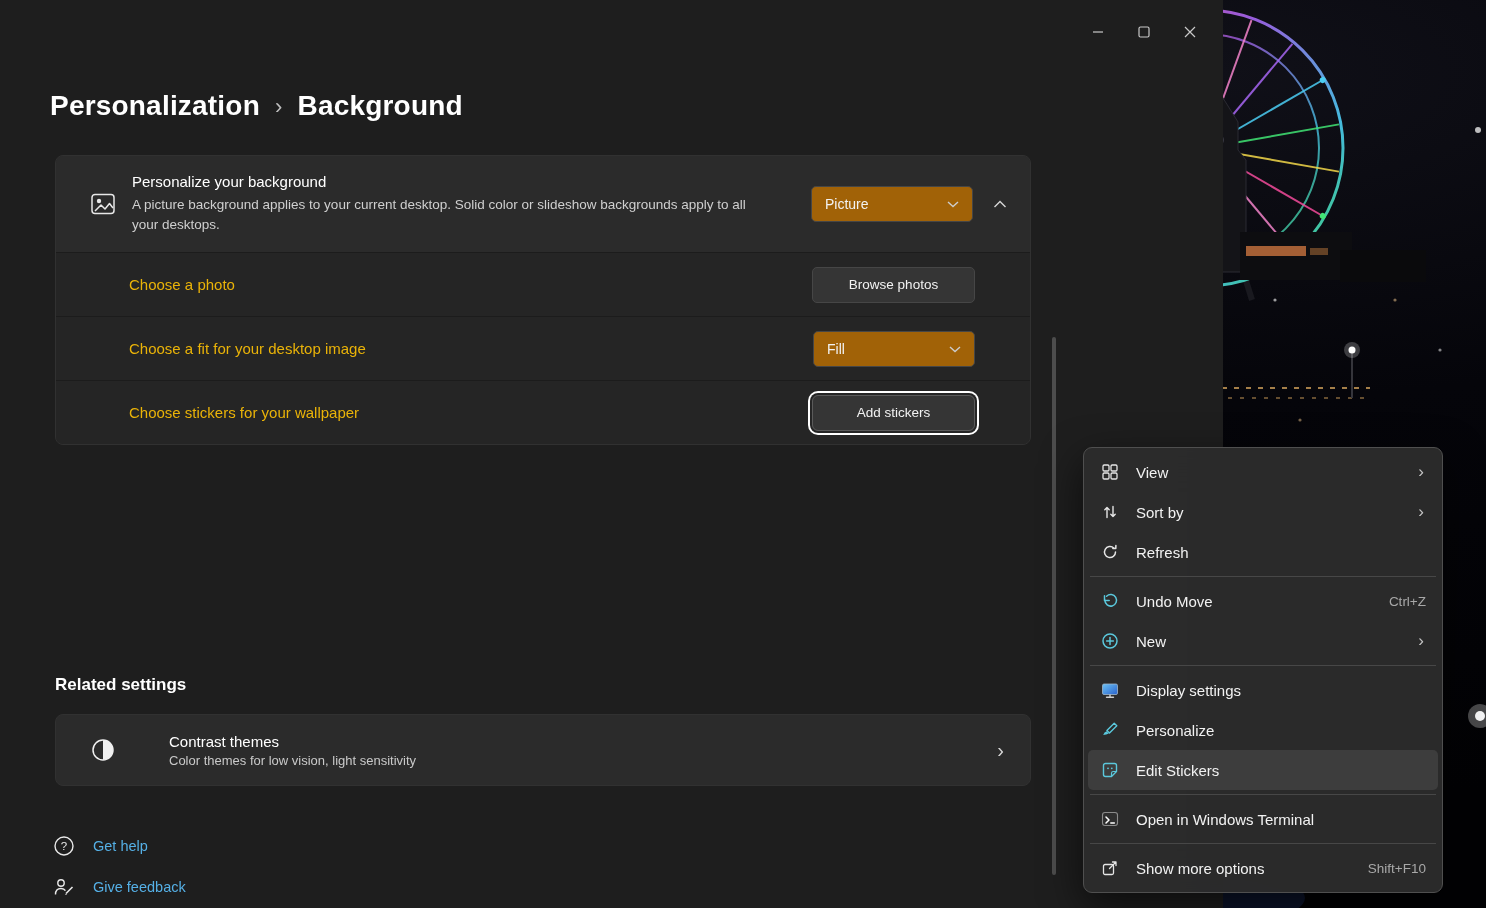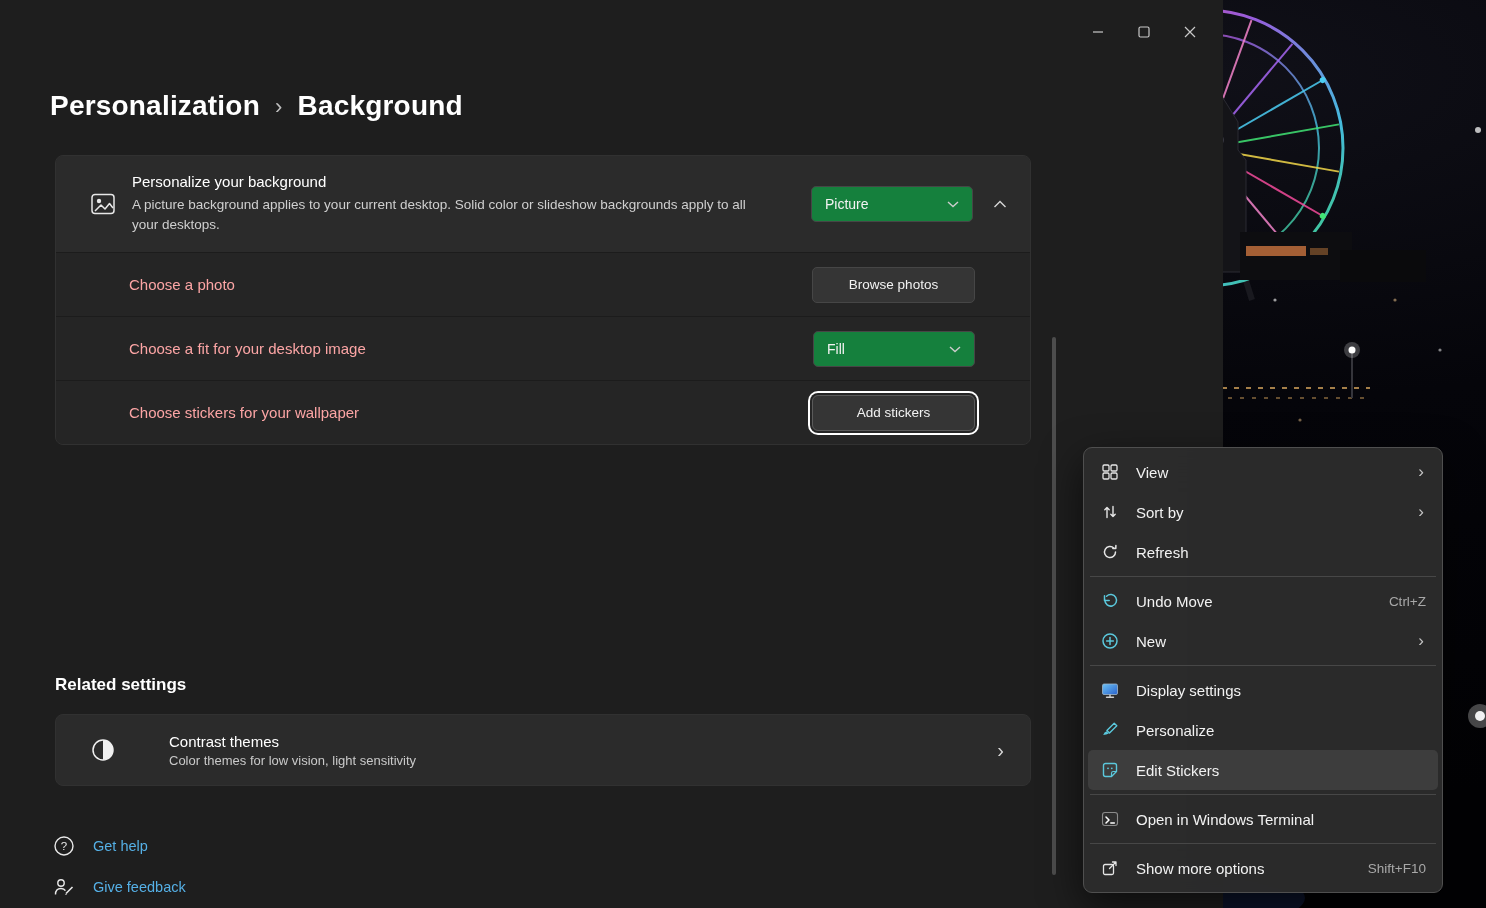--- a/index.html
+++ b/index.html
@@ -46,21 +46,21 @@
     display:flex; align-items:center;
     height:96px; padding:0 22px 0 34px; background:#2b2b2b;
   }
   .card-header-icon { width:26px; margin-right:16px; flex:0 0 auto; display:flex; }
   .card-header-text .card-title { font-size:15px; color:#ffffff; margin-bottom:5px; }
   .card-header-text .card-desc { font-size:13.5px; color:#cfcfcf; line-height:1.45; max-width:640px; }
   .card-header-controls { margin-left:auto; display:flex; align-items:center; gap:19px; }
 
   .dropdown {
     width:162px; height:36px; padding:0 13px;
-    background:#15803d; border:1px solid #464646; border-radius:5px;
+    background:#a16207; border:1px solid #464646; border-radius:5px;
     display:flex; align-items:center; justify-content:space-between;
     font-size:14px; color:#f2f2f2; cursor:default;
   }
   .chevron-btn { width:16px; display:flex; justify-content:center; }
 
   .sub-row { background:#252525; border-top:1px solid #1c1c1c; }
   .recent-row { padding:16px 34px 16px 73px; }
   .recent-label { font-size:15px; color:#ffffff; }
   .thumb-strip { display:flex; gap:4px; margin-top:15px; }
   .thumb { width:126px; height:124px; border-radius:2px; }
@@ -93,21 +93,21 @@
     background:
       radial-gradient(60% 70% at 38% 38%, #f6f9fc 0%, rgba(246,249,252,0) 62%),
       radial-gradient(70% 80% at 68% 66%, #aec7da 0%, rgba(174,199,218,0) 68%),
       linear-gradient(160deg, #e2ebf3 0%, #c2d4e2 100%);
   }
 
   .setting-row {
     display:flex; align-items:center;
     height:64px; padding:0 55px 0 73px;
   }
-  .setting-row .row-label { font-size:15px; color:#fca5a5; }
+  .setting-row .row-label { font-size:15px; color:#eab308; }
   .row-control { margin-left:auto; }
   .btn {
     min-width:163px; height:36px; padding:0 18px;
     background:#353535; border:1px solid #464646; border-radius:5px;
     color:#f2f2f2; font-size:13.5px; font-family:inherit;
     display:inline-flex; align-items:center; justify-content:center; cursor:default;
   }
   .btn.focus-ring {
     border-color:#5a5a5a; border-radius:6px;
     box-shadow: 0 0 0 2px #252525, 0 0 0 4px #ffffff;

